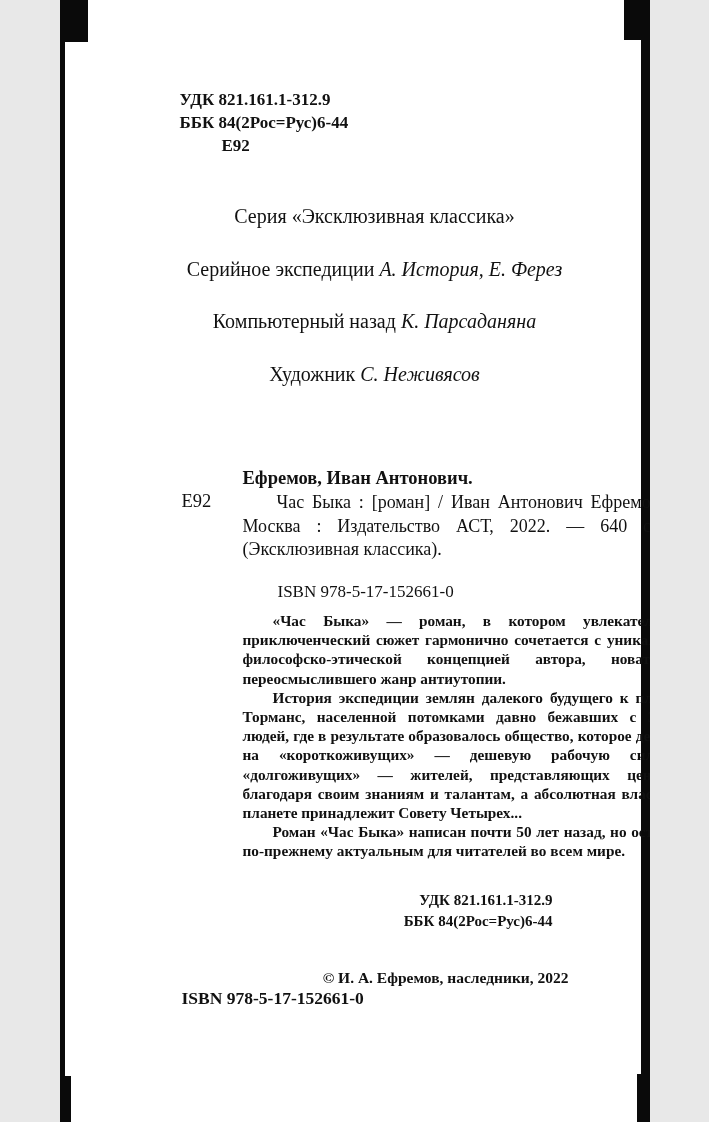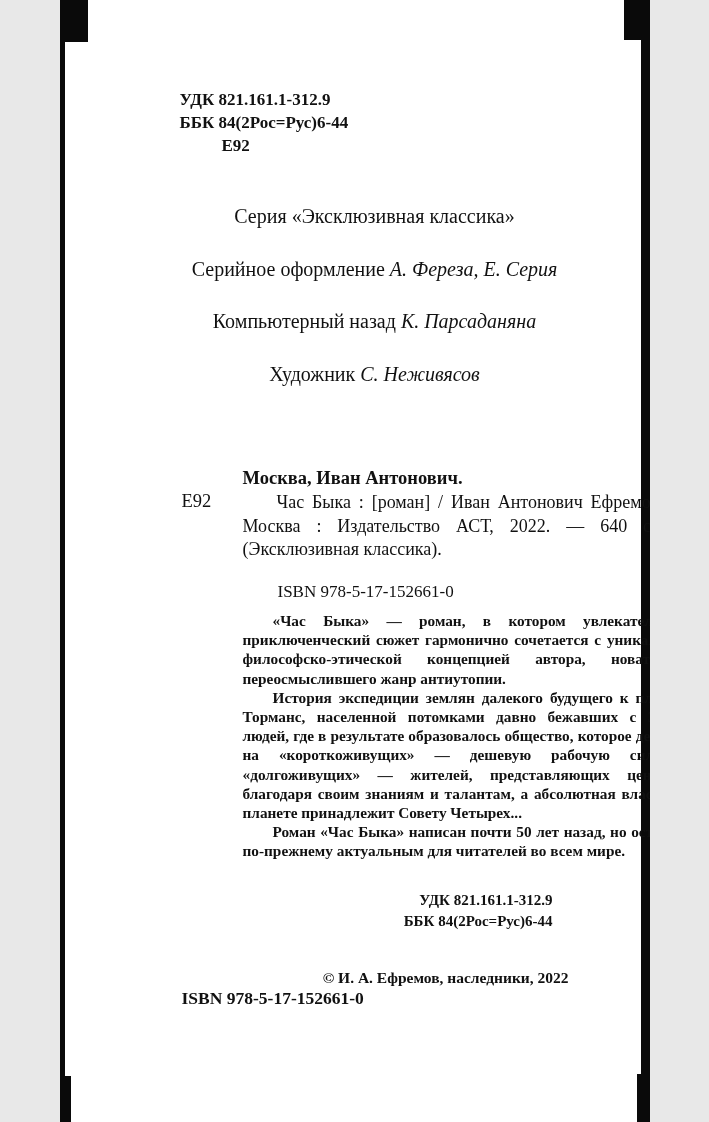--- a/index.html
+++ b/index.html
@@ -134,32 +134,32 @@
 
   <div class="abs top-codes">
     <div>УДК 821.161.1-312.9</div>
     <div>ББК 84(2Рос=Рус)6-44</div>
     <div class="code-indent">Е92</div>
   </div>
 
   <div class="abs center-line series-line">Серия «Эксклюзивная классика»</div>
 
   <div class="abs center-line design-line">
-    <span>Серийное оформление </span><span class="it">А. Фереза, Е. Серия</span>
+    <span>Серийное экспедиции </span><span class="it">А. История, Е. Ферез</span>
   </div>
 
   <div class="abs center-line compdes-line">
     <span>Компьютерный назад </span><span class="it">К. Парсаданяна</span>
   </div>
 
   <div class="abs center-line artist-line">
     <span>Художник </span><span class="it">С. Неживясов</span>
   </div>
 
-  <div class="abs author-line">Москва, Иван Антонович.</div>
+  <div class="abs author-line">Ефремов, Иван Антонович.</div>
   <div class="abs catalog-code">Е92</div>
   <div class="abs catalog-entry">Час Быка : [роман] / Иван Антонович Ефремов. — Москва : Издательство АСТ, 2022. — 640 с. — (Эксклюзивная классика).</div>
   <div class="abs isbn-catalog">ISBN 978-5-17-152661-0</div>
 
   <div class="abs annotation">
     <p>«Час Быка» — роман, в котором увлекательный приключенческий сюжет гармонично сочетается с уникальной философско-этической концепцией автора, новаторски переосмыслившего жанр антиутопии.</p>
     <p>История экспедиции землян далекого будущего к планете Торманс, населенной потомками давно бежавших с Земли людей, где в результате образовалось общество, которое делится на «короткоживущих» — дешевую рабочую силу и «долгоживущих» — жителей, представляющих ценность благодаря своим знаниям и талантам, а абсолютная власть на планете принадлежит Совету Четырех...</p>
     <p>Роман «Час Быка» написан почти 50 лет назад, но остается по-прежнему актуальным для читателей во всем мире.</p>
   </div>
 

